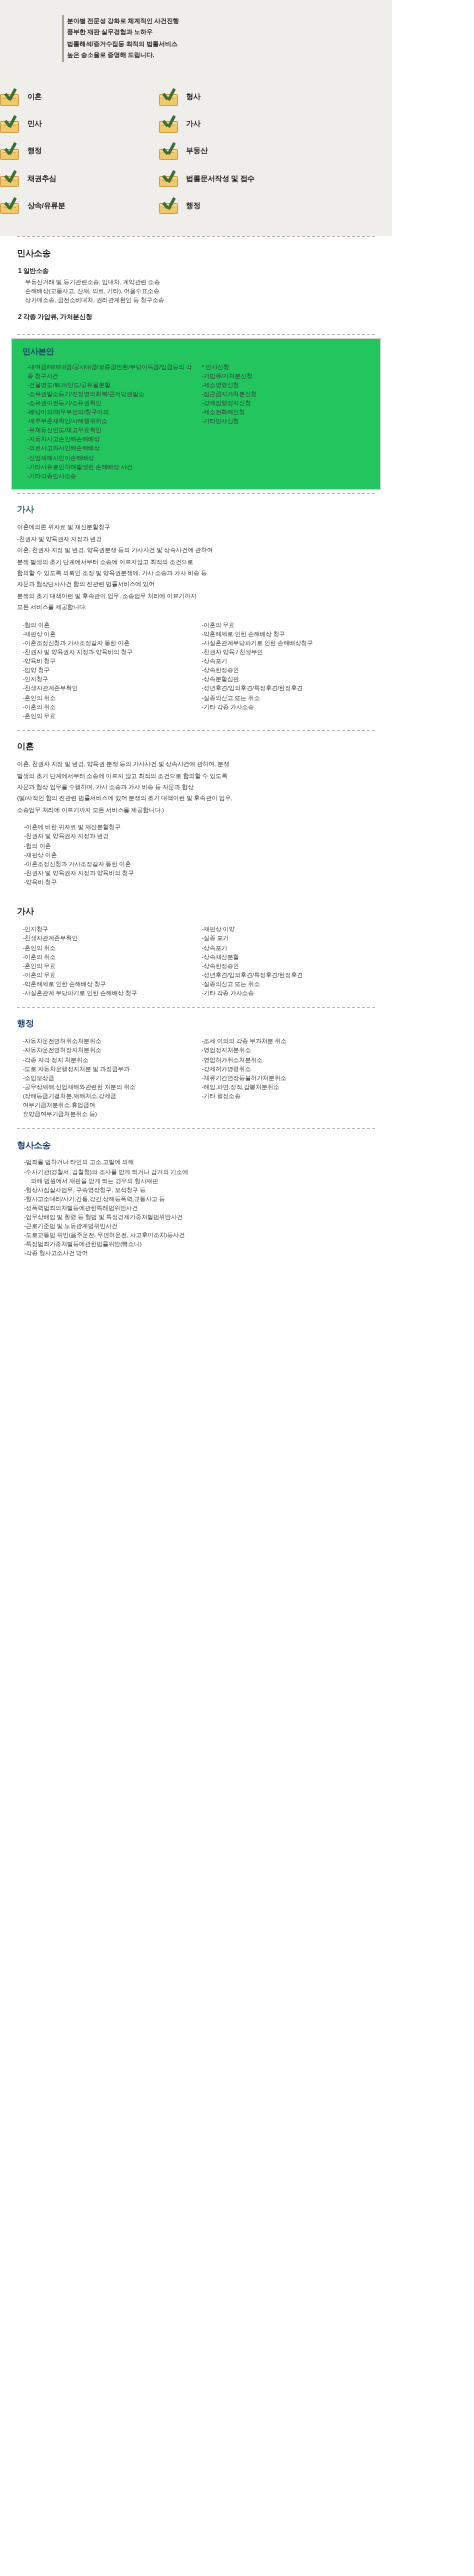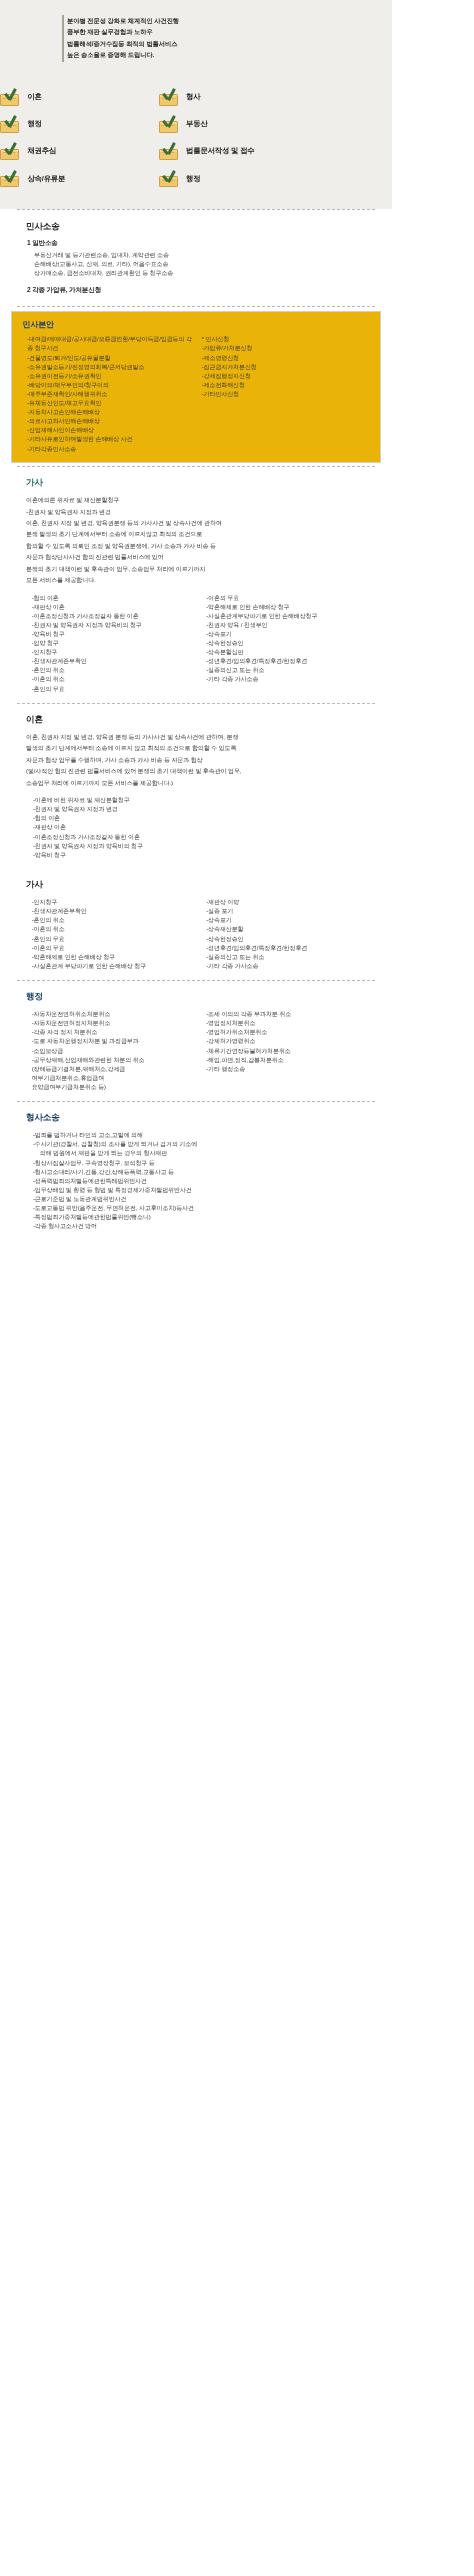--- a/index.html
+++ b/index.html
@@ -111,21 +111,20 @@
   }
 
   
   .divider {
     border-top: 0.6px dashed #b9b9b9;
     margin: 0 17px;
     height: 0;
   }
   .section {
     padding: 10.3px 17px 9.1px 17px;
-    margin-left: 9px;
   }
   .sec-title {
     font-size: 8.6px;
     font-weight: bold;
     color: #1f1f1f;
     letter-spacing: -0.2px;
     margin: 0 0 6.9px 0;
   }
   .sec-title.teal { color: #1f6d63; }
   .sec-title.navy { color: #1b3f6b; }
@@ -160,21 +159,21 @@
     display: flex;
     gap: 0;
   }
   .cols2 > div { width: 50%; }
   .cols2 .item { padding-left: 5.7px; }
 
   
   .boxed {
     margin: 3.4px 11.4px 3.4px 11.4px;
     border: 0.6px solid #cfcfcf;
-    background: #eab308;
+    background: #22c55e;
     padding: 6.9px 9.1px 8px 9.1px;
   }
   .boxed-title {
     font-size: 8px;
     font-weight: bold;
     color: #1b3f6b;
     letter-spacing: -0.2px;
     margin: 0 0 5.7px 1.1px;
   }
   .star { color:#333; }
@@ -208,20 +207,40 @@
           <span class="practice-label">이혼</span>
         </div>
             </td>
         <td class="col-right">
               <div class="cellwrap">
           <span class="check-icon">
                   <span class="pad"></span>
                   <span class="tick"></span>
                 </span>
           <span class="practice-label">형사</span>
+        </div>
+            </td>
+      </tr>
+      <tr>
+        <td class="col-left">
+              <div class="cellwrap">
+          <span class="check-icon">
+                  <span class="pad"></span>
+                  <span class="tick"></span>
+                </span>
+          <span class="practice-label">민사</span>
+        </div>
+            </td>
+        <td class="col-right">
+              <div class="cellwrap">
+          <span class="check-icon">
+                  <span class="pad"></span>
+                  <span class="tick"></span>
+                </span>
+          <span class="practice-label">가사</span>
         </div>
             </td>
       </tr>
       <tr>
         <td class="col-left">
               <div class="cellwrap">
           <span class="check-icon">
                   <span class="pad"></span>
                   <span class="tick"></span>
                 </span>

